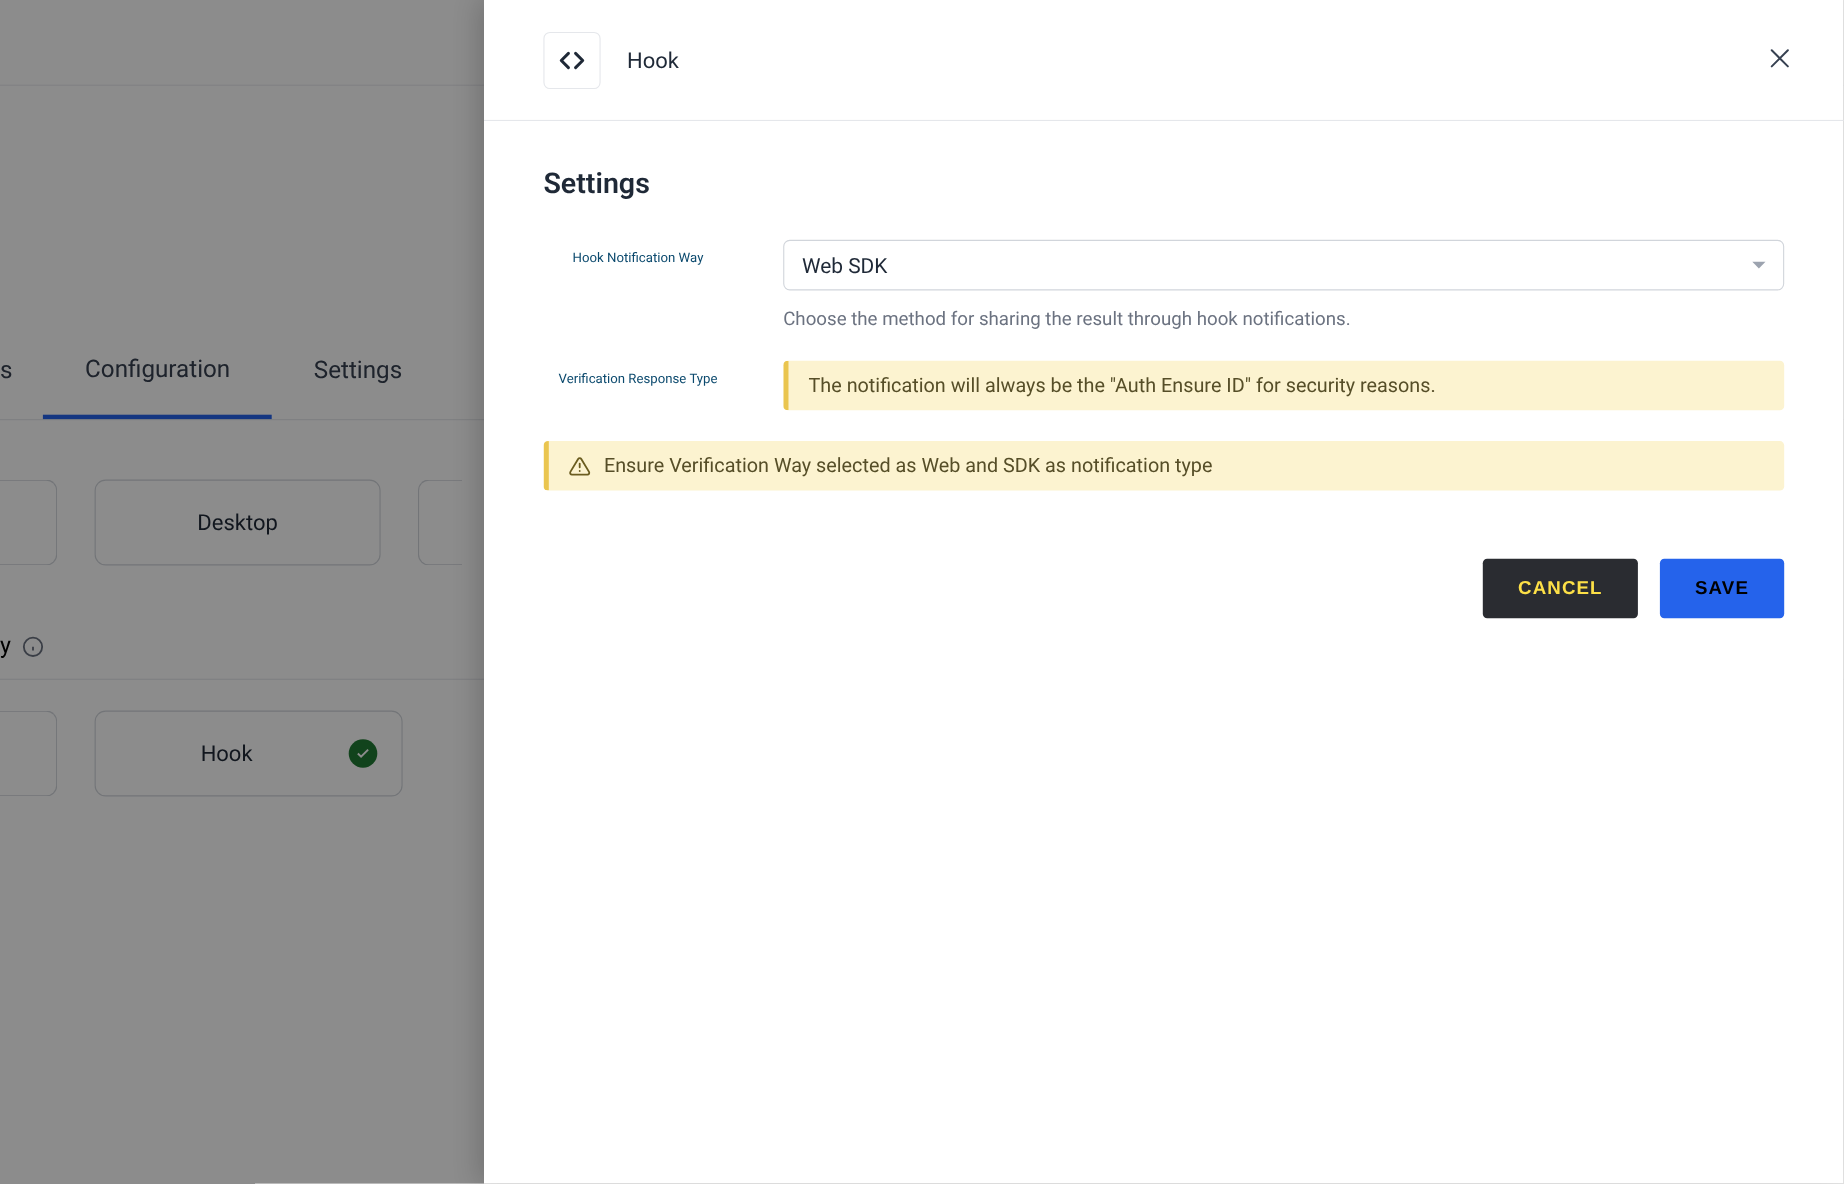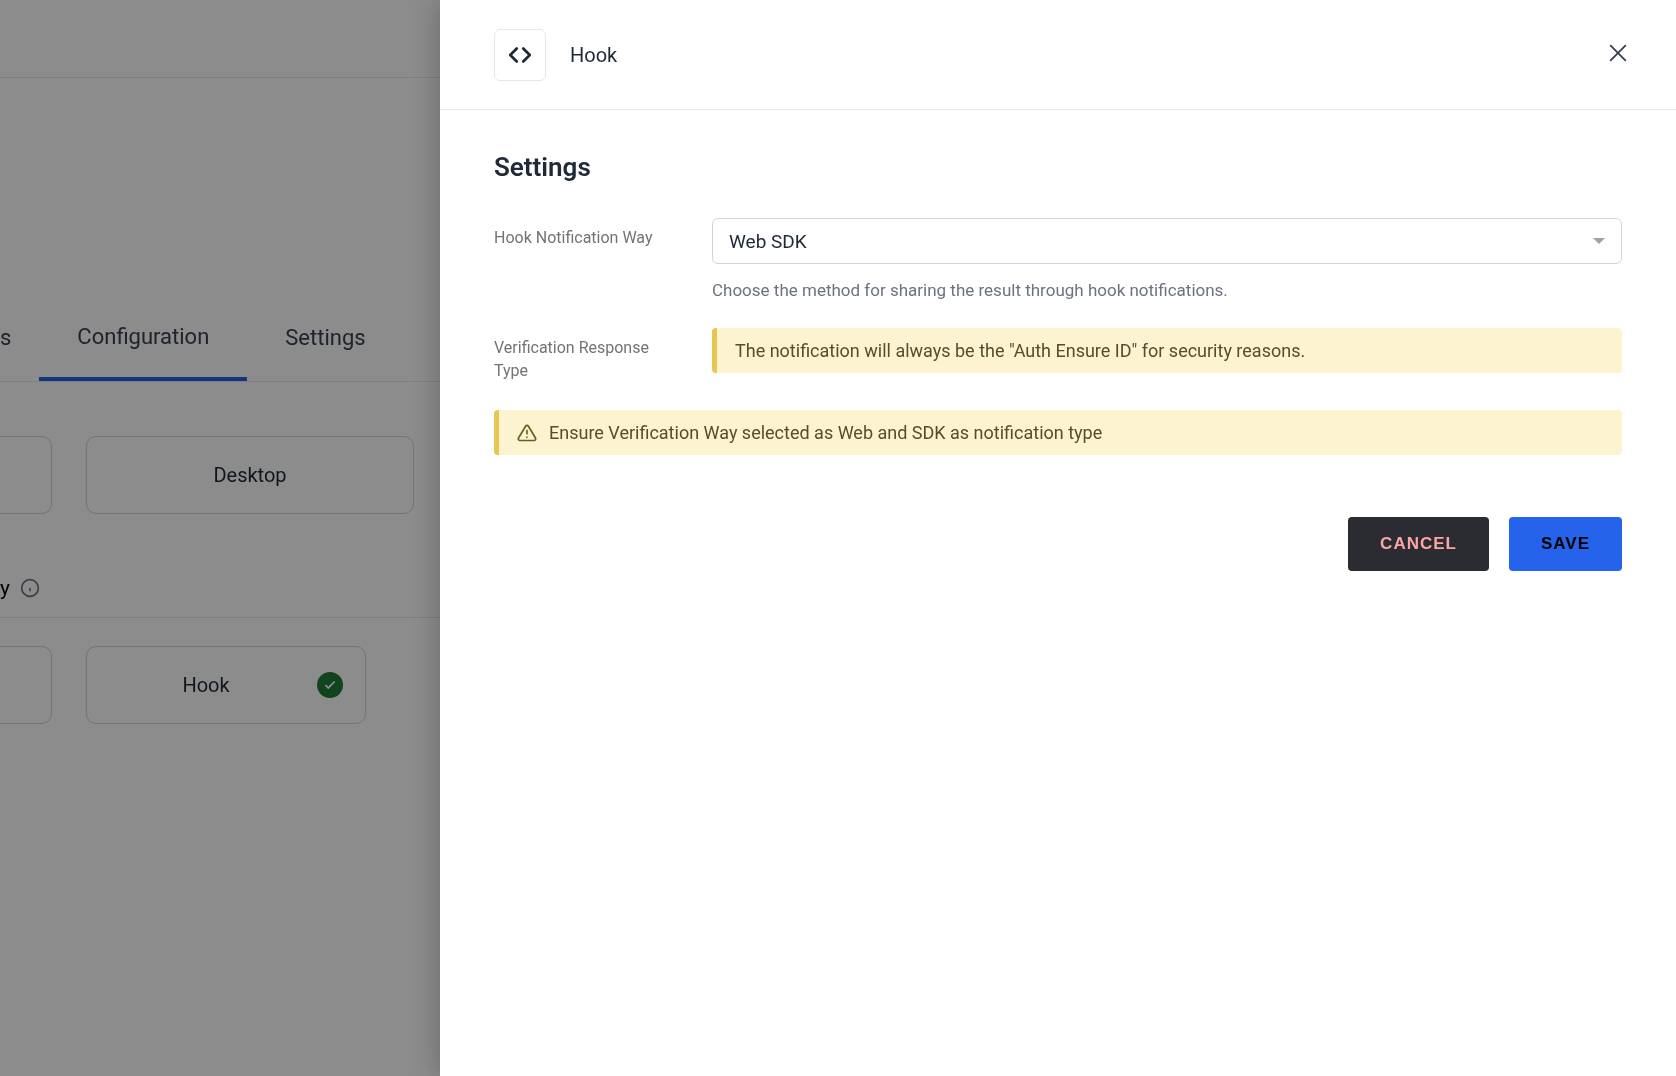--- a/index.html
+++ b/index.html
@@ -88,21 +88,21 @@
     }
     
     .bg-chip.w-partial-left {
       width: 52px;
       border-top-left-radius: 0;
       border-bottom-left-radius: 0;
       border-left: none;
     }
     
     .bg-chip.w-desktop {
-      width: 328px;
+      width: 260px;
     }
     
     .bg-chip.w-partial-right {
       width: 40px;
       border-top-right-radius: 0;
       border-bottom-right-radius: 0;
       border-right: none;
     }
     
     .bg-section-label-row {
@@ -223,24 +223,25 @@
     
     .form-row {
       display: flex;
       gap: 46px;
       margin-bottom: 28px;
     }
     
     .form-label-col {
       width: 172px;
       flex-shrink: 0;
-      font-size: 16px;
-      color: #737373;
+      font-size: 12px;
+      color: #0c4a6e;
       line-height: 1.45;
       padding-top: 8px;
+      text-align: center;
     }
     
     .form-control-col {
       flex: 1;
     }
     
     .select-box {
       width: 100%;
       height: 46px;
       border: 1px solid #d1d5db;
@@ -307,21 +308,21 @@
       letter-spacing: 1px;
       border: none;
       cursor: pointer;
       display: flex;
       align-items: center;
       justify-content: center;
     }
     
     .btn-cancel {
       background: #2a2c31;
-      color: #fca5a5;
+      color: #fde047;
     }
     
     .btn-save {
       background: #2563eb;
       color: #000000;
     }
   </style>
 </head>
 <body>
 

